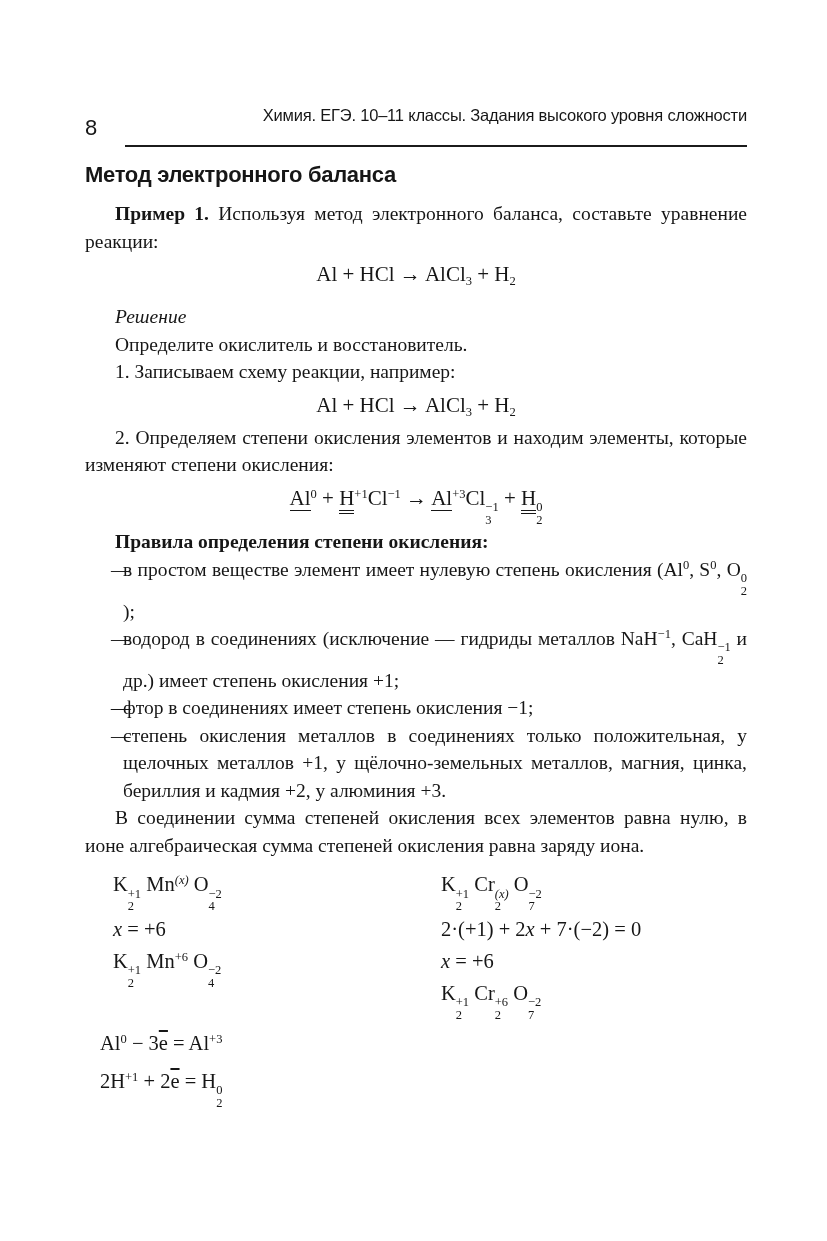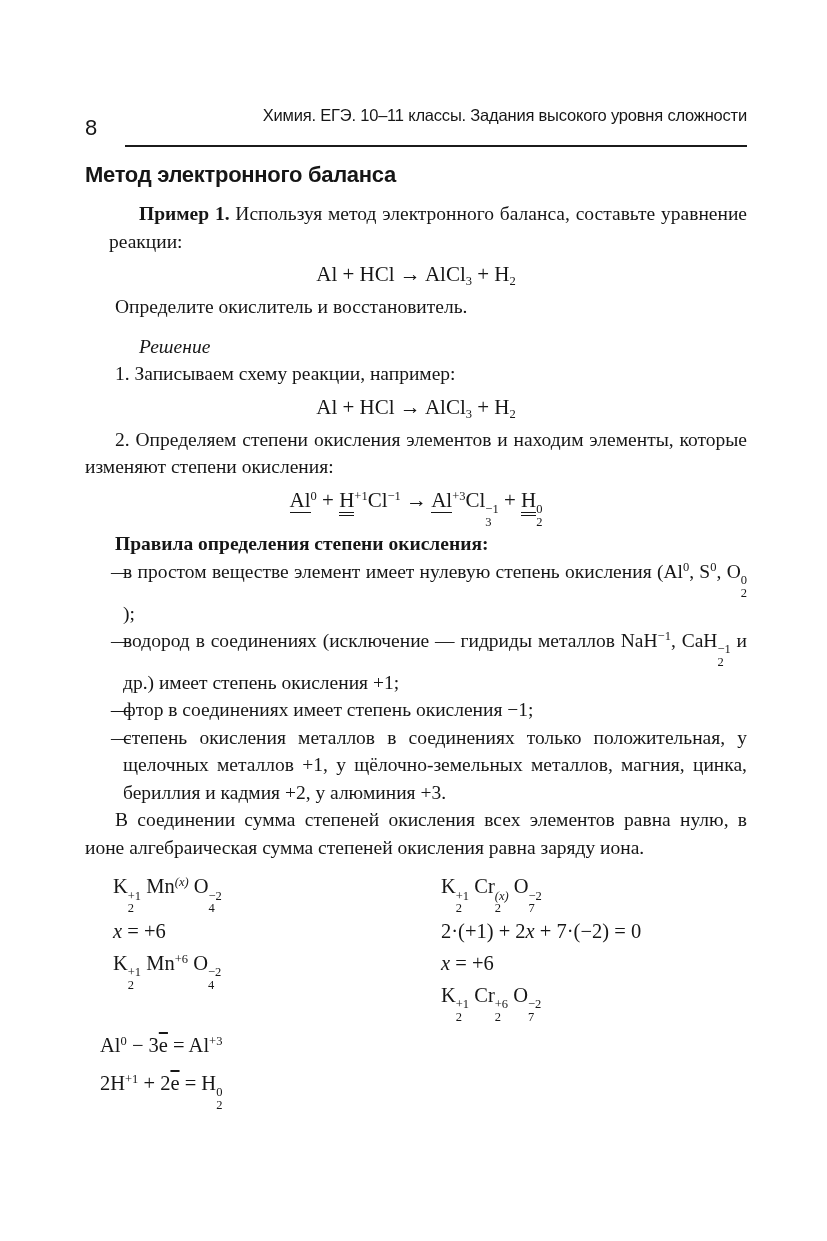--- a/index.html
+++ b/index.html
@@ -24,21 +24,21 @@
   .title{
     margin-top:15px;
     font-family:"Liberation Sans","DejaVu Sans",sans-serif;
     font-weight:700;font-size:22px;letter-spacing:-0.3px;
   }
   
   .para{
     font-size:19.5px;line-height:27.5px;text-align:justify;margin:0;
   }
   .indent{text-indent:30px;}
-  .mt{margin-top:12px;margin-left:24px;}
+  .mt{margin-top:12px;}
   .it{font-style:italic;}
   .bd{font-weight:700;}
   
   .formula{
     text-align:center;font-size:21px;line-height:34px;margin:2px 0;
   }
   
   .sup{font-size:12.5px;vertical-align:0.55em;line-height:0;}
   .sub{font-size:12.5px;vertical-align:-0.3em;line-height:0;}
   .ss{
@@ -69,23 +69,23 @@
     <div class="pagenum">8</div>
     <div class="running">Химия. ЕГЭ. 10–11 классы. Задания высокого уровня сложности</div>
   </div>
 
   <div class="title">Метод электронного баланса</div>
 
   <p class="para indent mt"><span class="bd">Пример 1. </span><span>Используя метод электронного баланса, составьте урав­нение реакции:</span></p>
 
   <div class="formula"><span>Al + HCl → AlCl</span><span class="sub">3</span><span> + H</span><span class="sub">2</span></div>
 
+  <p class="para indent it mt">Решение</p>
+
   <p class="para indent">Определите окислитель и восстановитель.</p>
-
-  <p class="para indent it mt">Решение</p>
 
   <p class="para indent">1. Записываем схему реакции, например:</p>
 
   <div class="formula"><span>Al + HCl → AlCl</span><span class="sub">3</span><span> + H</span><span class="sub">2</span></div>
 
   <p class="para indent">2. Определяем степени окисления элементов и находим элементы, которые изменяют степени окисления:</p>
 
   <div class="formula"><span class="u1">Al</span><span class="sup">0</span><span> + </span><span class="u2">H</span><span class="sup">+1</span><span>Cl</span><span class="sup">−1</span><span> → </span><span class="u1">Al</span><span class="sup">+3</span><span>Cl</span><span class="ss">
         <span>−1</span>
         <span>3</span>

